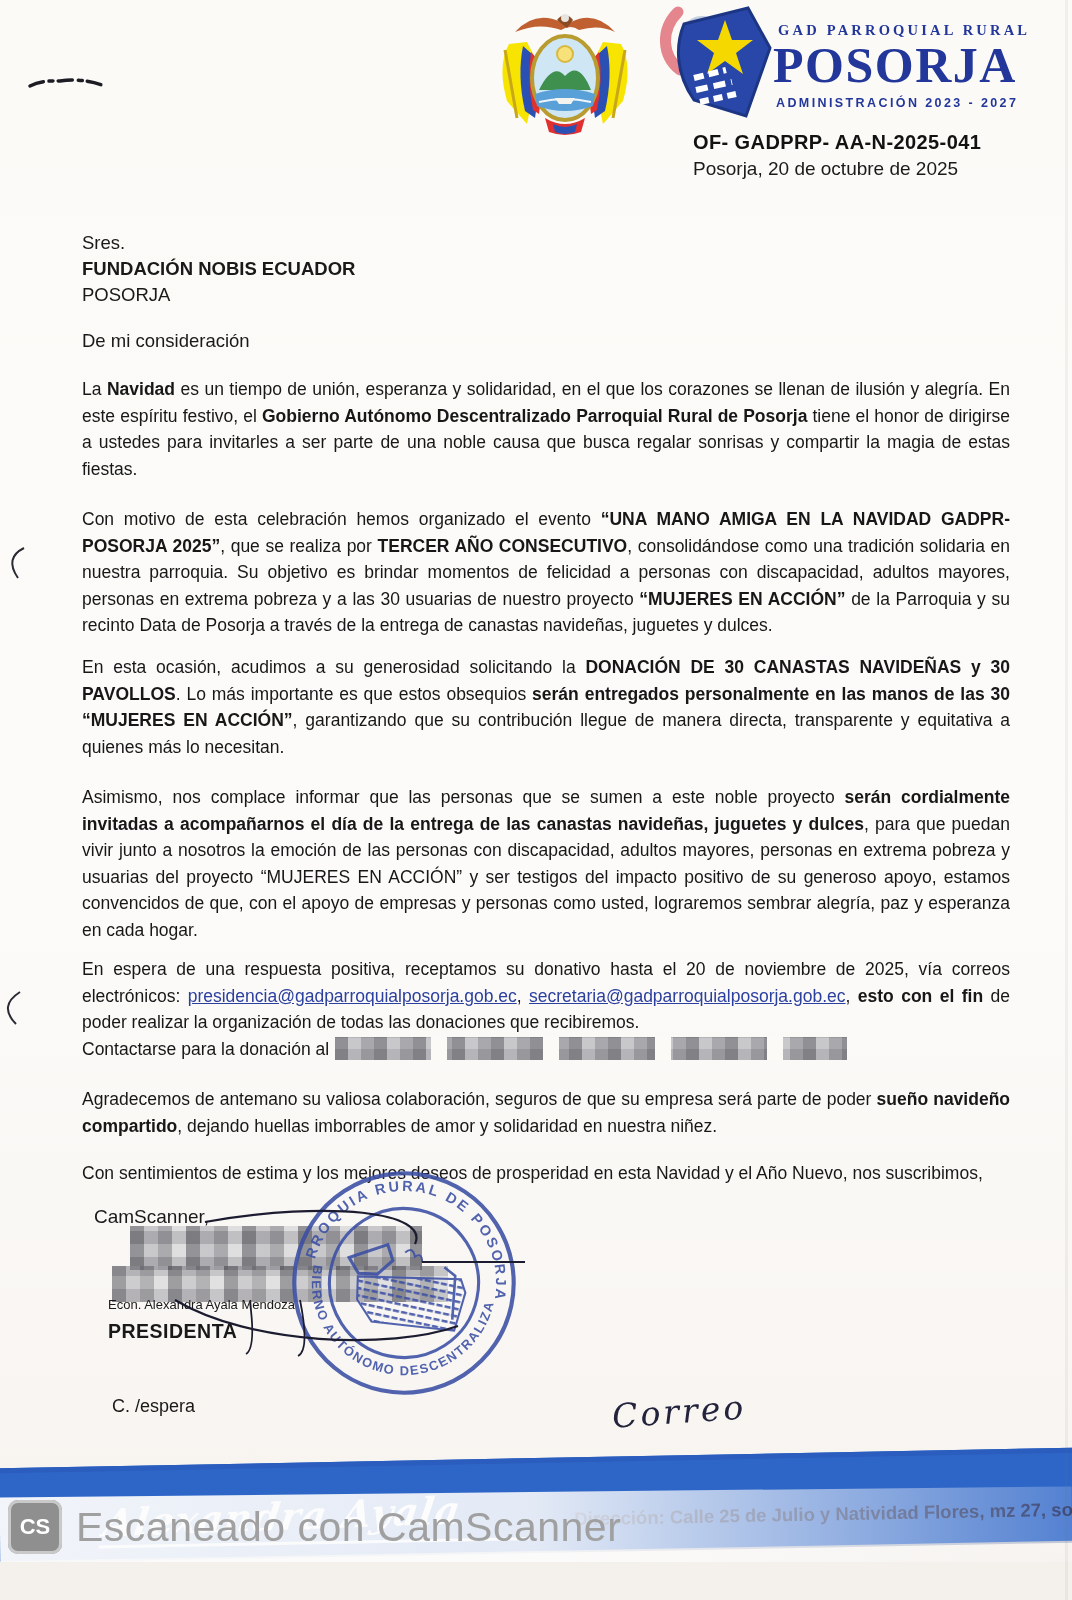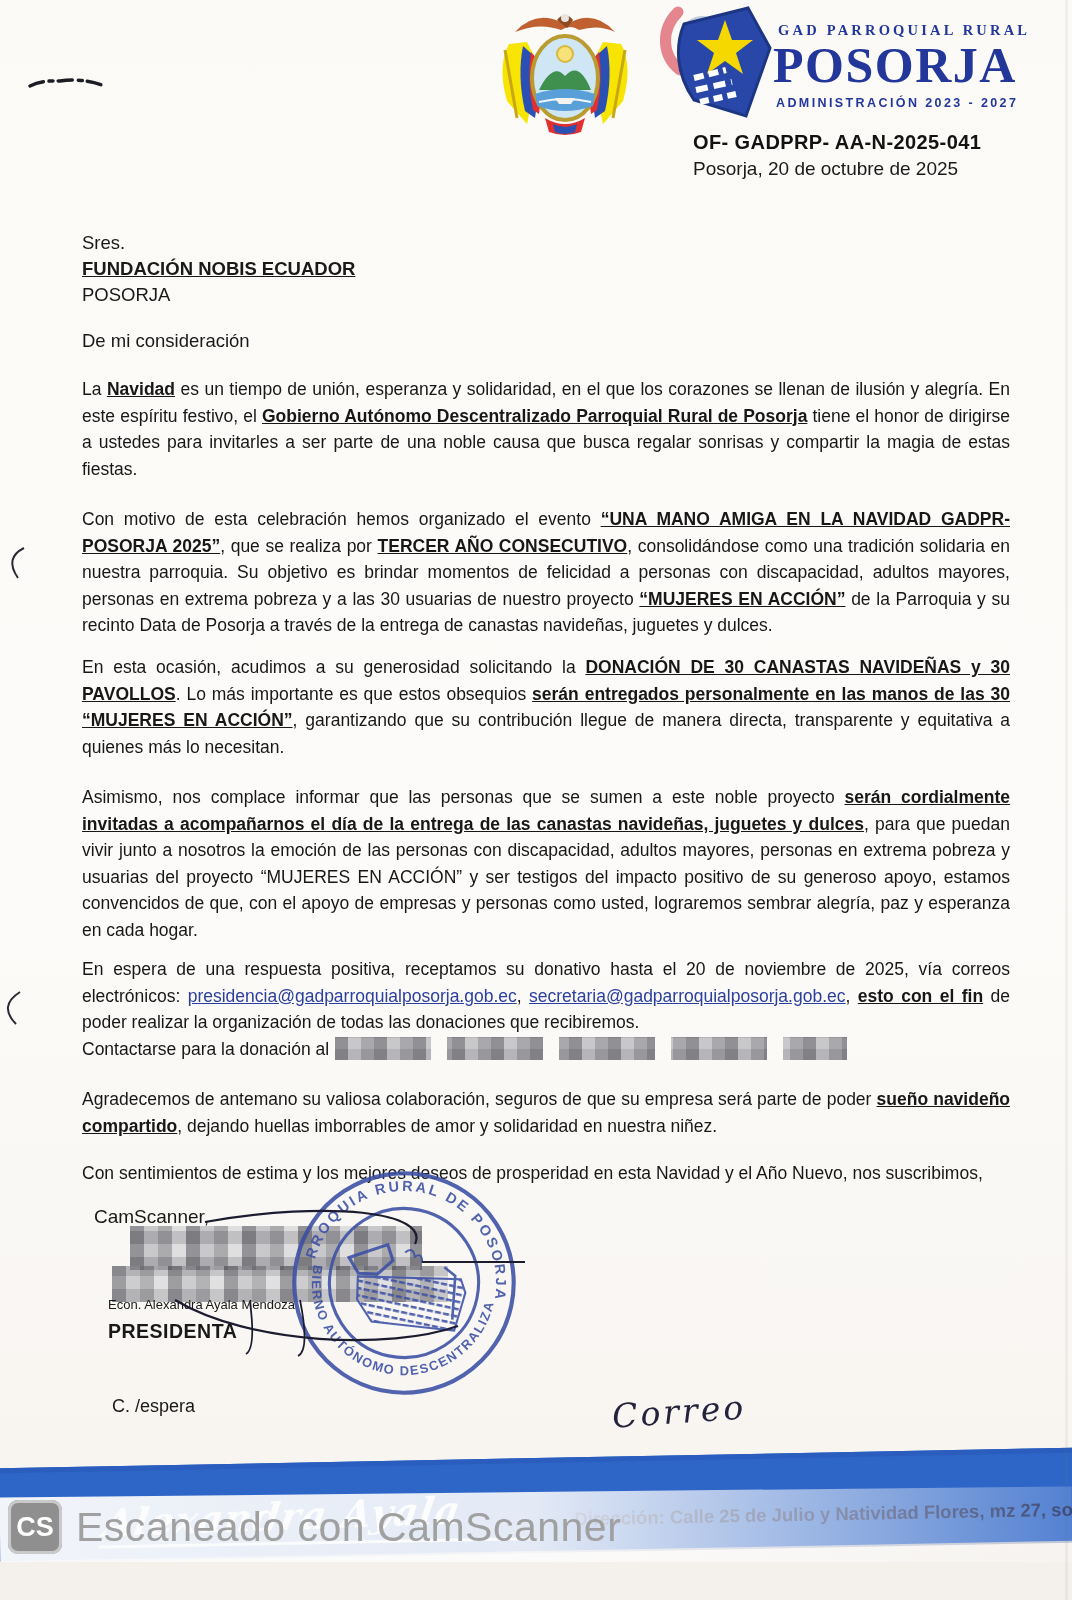--- a/index.html
+++ b/index.html
@@ -20,21 +20,21 @@
   .dateline{position:absolute; left:693px; top:158px; font-size:19px; color:#1a1a1a;}
   
   .recipient{position:absolute; left:82px; top:230px; font-size:18.5px; line-height:26px;}
   .recipient .b{font-weight:bold;}
   .greeting{position:absolute; left:82px; top:330px; font-size:18.5px;}
   
   .para{position:absolute; left:82px; width:928px; font-size:17.5px; line-height:26.6px; text-align:justify; color:#171717;}
   .p1{top:376px;} .p2{top:506px;} .p3{top:654px;} .p4{top:784px;} .p5{top:956px;}
   .pcontact{top:1036px; text-align:left;}
   .p6{top:1086px;} .p7{top:1160px;}
-  .b{font-weight:bold;text-decoration:underline;}
+  .b{font-weight:bold;}
   .lnk{color:#2b3f9e; text-decoration:underline; cursor:pointer;}
   
   .mosaic{
     background-image:
       repeating-linear-gradient(90deg, rgba(70,70,78,.55) 0 14px, rgba(150,150,158,.45) 14px 28px,
         rgba(100,100,108,.5) 28px 42px, rgba(195,195,200,.4) 42px 56px),
       repeating-linear-gradient(0deg, rgba(118,118,124,.45) 0 13px, rgba(228,228,230,.35) 13px 26px);
   }
   .mosaic-inline{
     display:inline-block; width:512px; height:23px; vertical-align:-5px; margin-left:6px;
@@ -61,21 +61,21 @@
   .band-script{position:absolute; left:118px; top:26px; font-family:"DejaVu Serif",serif; font-style:italic;
     font-weight:bold; font-size:38px; color:#ffffff; transform:skewX(-10deg) rotate(-1deg); letter-spacing:1px; white-space:nowrap;}
   .band-address{position:absolute; left:588px; top:46px; font-weight:bold; font-size:18.5px; color:#14245c; white-space:nowrap;}
   .band-underline{position:absolute; left:112px; top:74px; width:430px; height:3px; background:#ffffff; opacity:.9;}
   
   .wm-strip{position:absolute; left:0; top:1492px; width:1072px; height:76px; transform:rotate(-0.6deg);
     background:linear-gradient(90deg, rgba(252,252,252,.95) 0%, rgba(252,252,252,.88) 50%, rgba(252,252,252,.5) 78%, rgba(252,252,252,.18) 100%);}
   .bottom-paper{position:absolute; left:0; top:1562px; width:1072px; height:38px; background:#f4f0ec;}
   .cs-icon{position:absolute; left:8px; top:1500px; width:54px; height:54px; background:#8f8f8f; border-radius:10px;
     display:flex; align-items:center; justify-content:center; box-shadow:inset 0 0 0 3px #c9c9c9;}
-  .cs-icon span{color:#ffffff; font-weight:bold; font-size:27px; letter-spacing:0;}
+  .cs-icon span{color:#ffffff; font-weight:bold; font-size:22px; letter-spacing:0;}
   .wm-text{position:absolute; left:76px; top:1504px; font-size:41px; color:#a0a0a0; letter-spacing:.5px;}
   
   .artifacts{position:absolute; inset:0; pointer-events:none;}
   .edge-line{position:absolute; right:4px; top:0; width:3px; height:1600px; background:rgba(120,110,100,.08);}
 </style>
 </head>
 <body>
 
 <div class="page">
 

